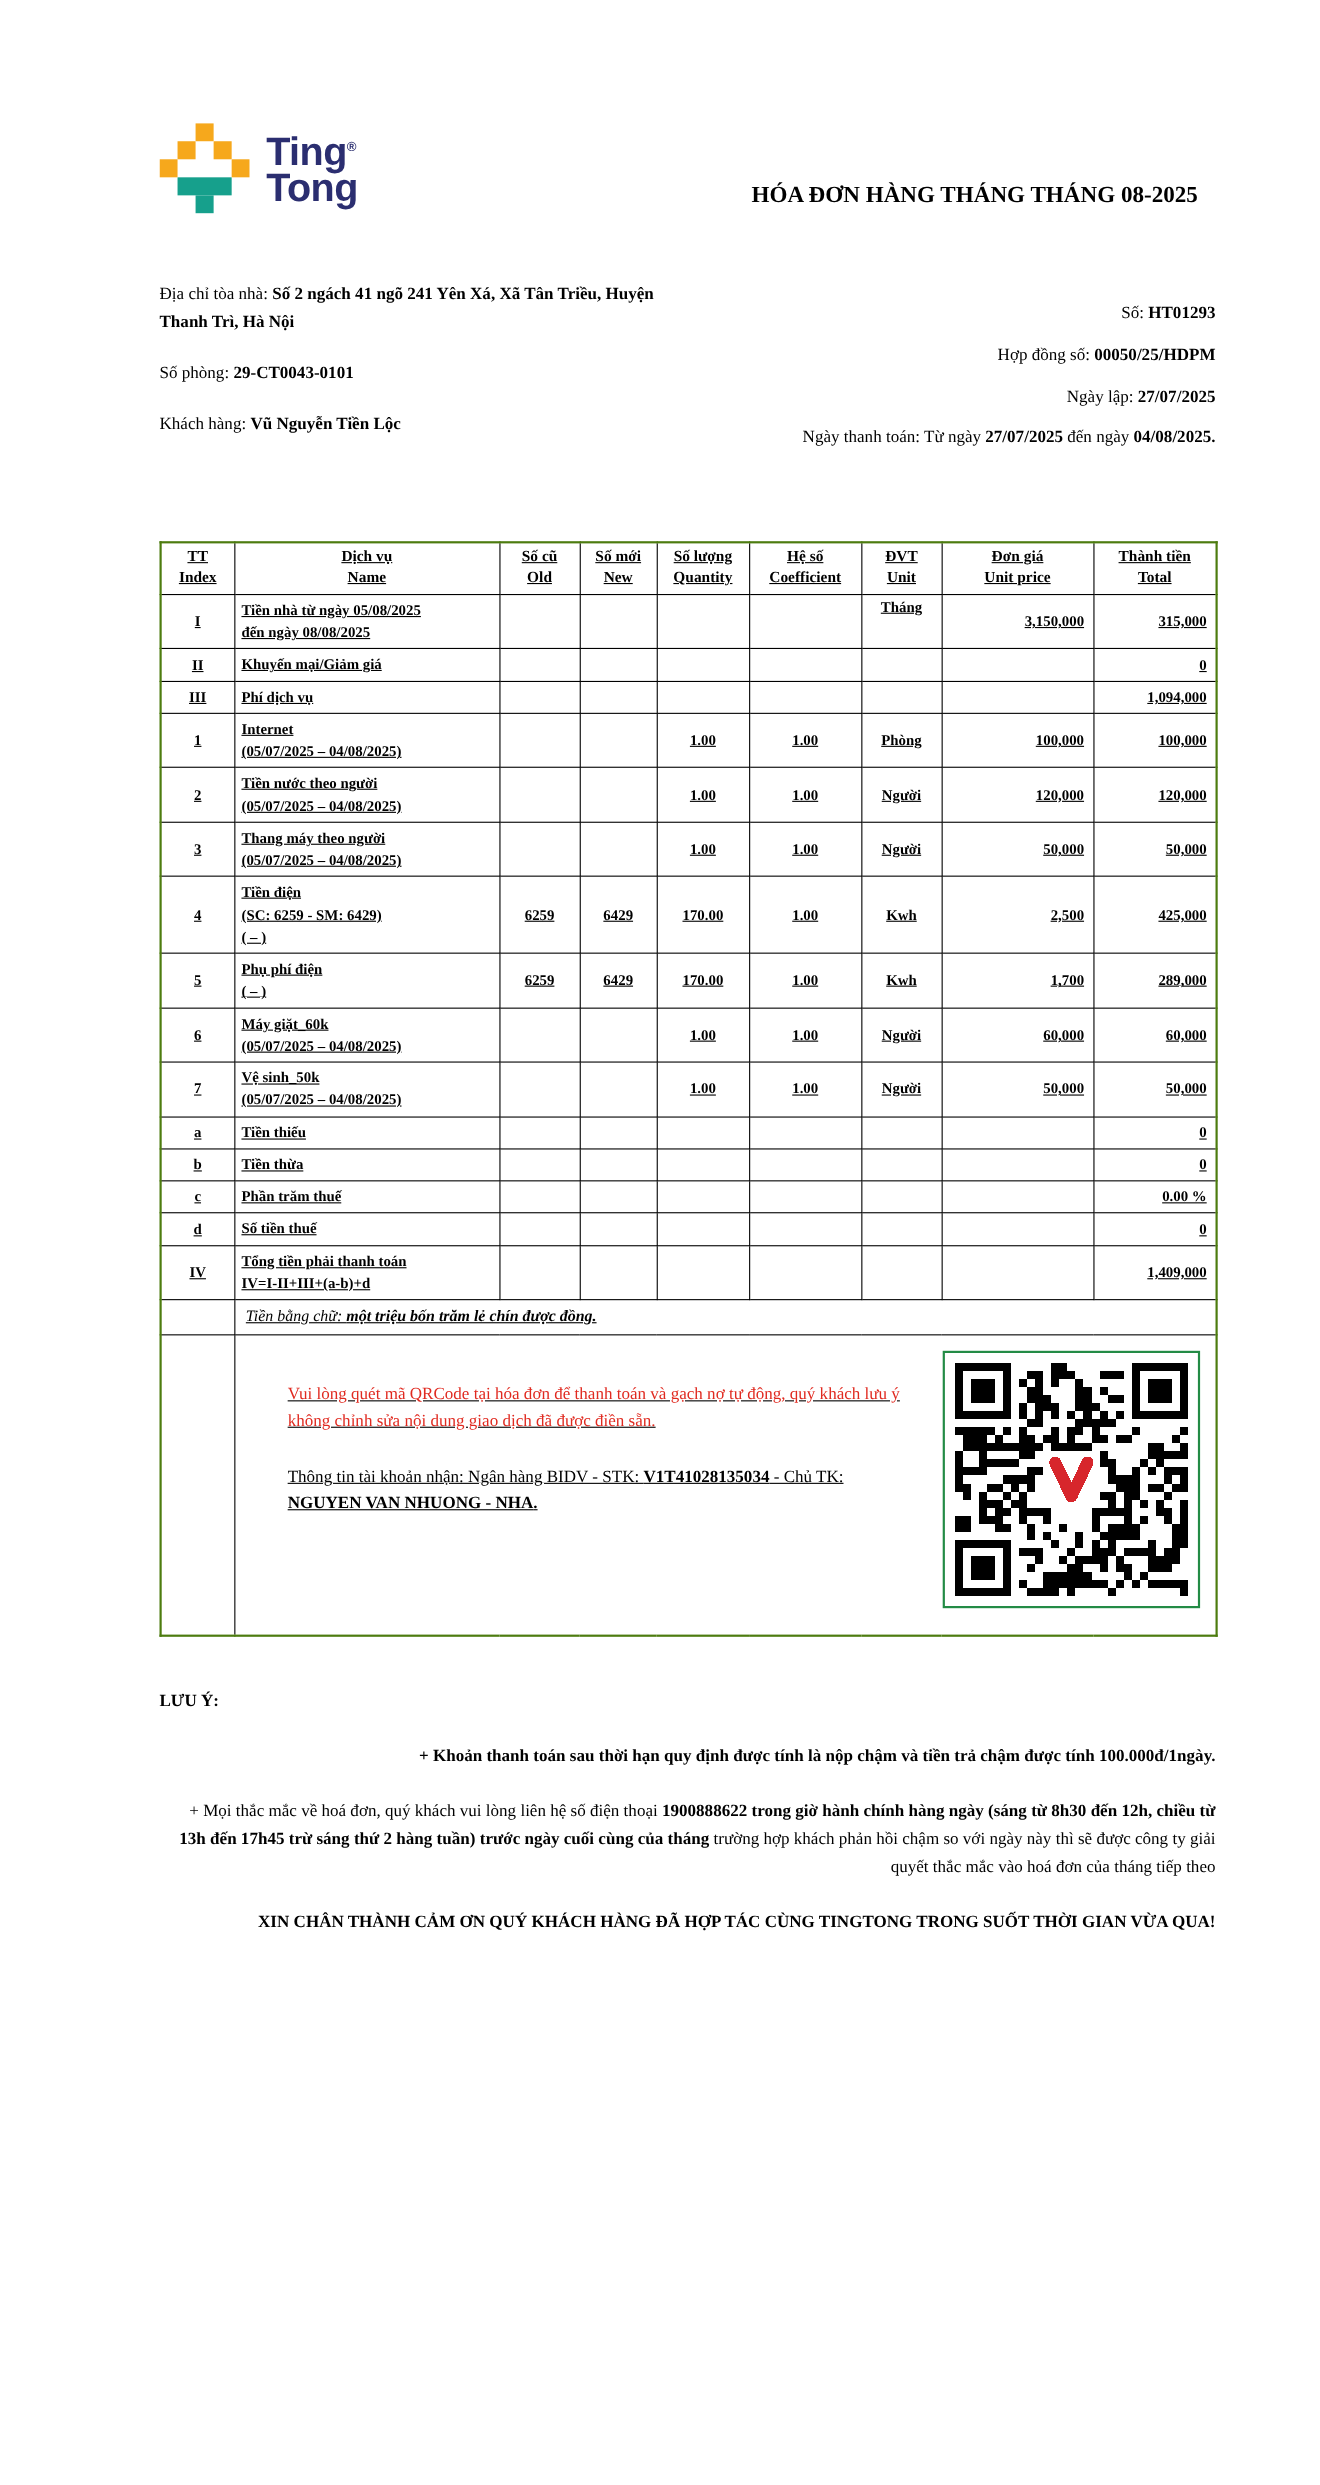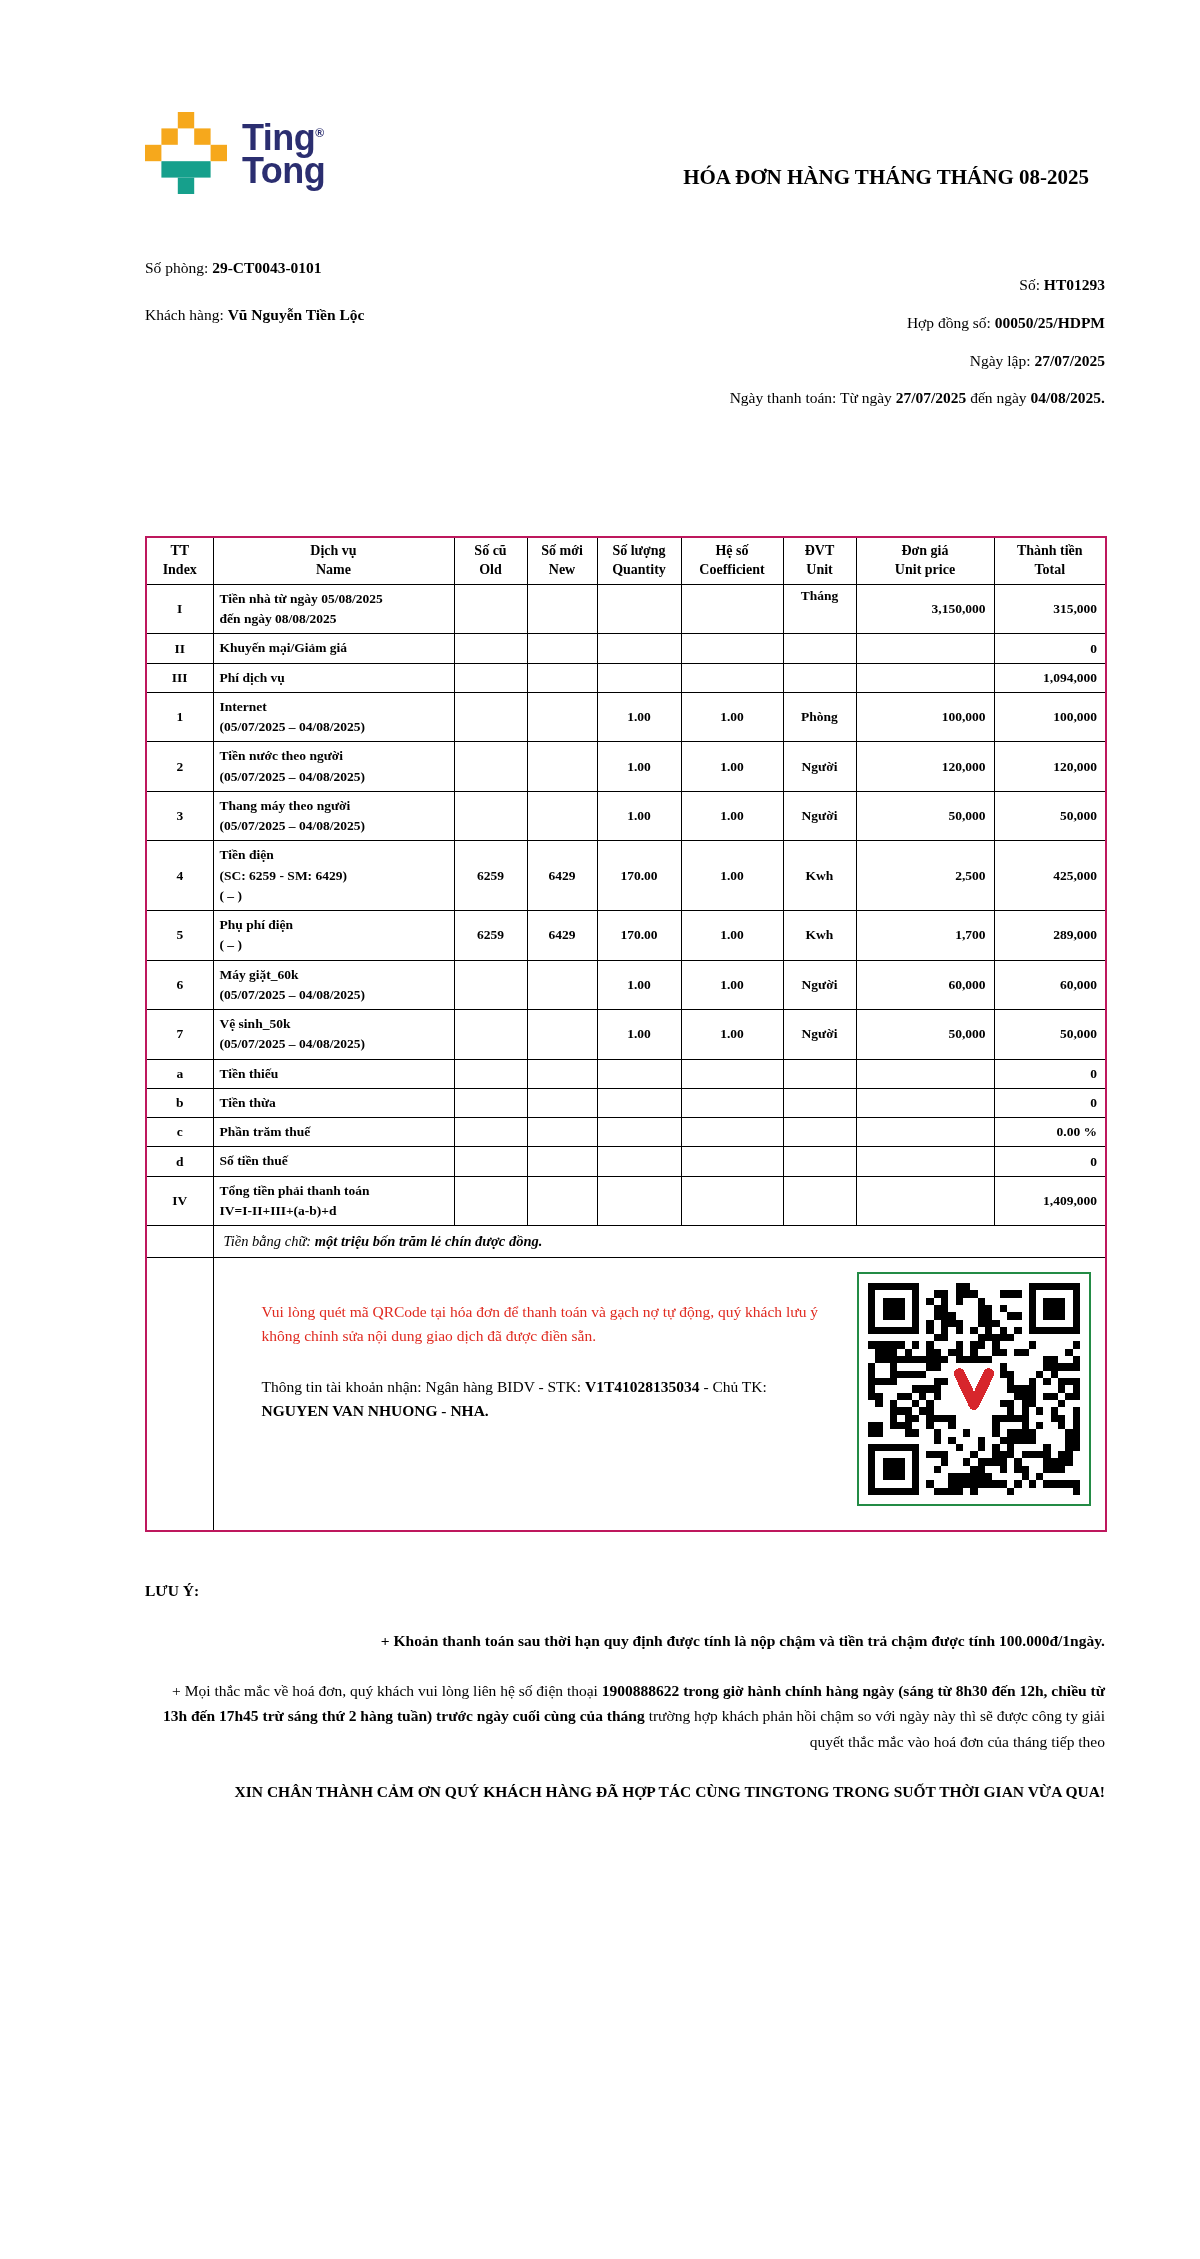--- a/index.html
+++ b/index.html
@@ -20,22 +20,22 @@
   
   .info{display:flex;justify-content:space-between;margin-top:62px;}
   .info-left{width:452px;font-size:15.5px;}
   .info-right{width:400px;font-size:15.5px;text-align:right;padding-top:17px;}
   .info-line{margin:0 0 22px;line-height:1.6;}
   .info-right .info-line{margin-bottom:13px;}
   .b{font-weight:bold;}
   .it{font-style:italic;}
 
   
-  table.inv{width:960px;border-collapse:collapse;border:2px solid #be185d;margin-top:112px;
-            font-size:13.5px;table-layout:fixed;}
+  table.inv{width:960px;border-collapse:collapse;border:2px solid #4d7c0f;margin-top:68px;
+            font-size:13.5px;table-layout:fixed;text-decoration:underline;}
   .inv th,.inv td{border:1px solid #000;vertical-align:middle;}
   .inv th{font-size:14px;font-weight:bold;line-height:1.35;padding:4px 2px;text-align:center;}
   .inv td{padding:3px 5px;}
   .inv td.name{font-weight:bold;text-align:left;padding:4px 4px 4px 6px;line-height:1.5;}
   .inv td.c{text-align:center;font-weight:bold;}
   .inv td.r{text-align:right;font-weight:bold;padding-right:8px;}
   .inv td.vt{vertical-align:top;}
   .inv td.words{font-size:14.5px;padding:7px 10px;font-weight:normal;}
   .inv td.qrcell{padding:0;}
 
@@ -71,20 +71,21 @@
         <div class="logo-text">
           <div><span>Ting</span><span class="reg">®</span></div>
           <div>Tong</div>
         </div>
       </div>
       <h1 class="title">HÓA ĐƠN HÀNG THÁNG THÁNG 08-2025</h1>
     </div>
 
     <div class="info">
       <div class="info-left" id="info-left">
+          <p class="info-line"><span>Địa chỉ tòa nhà: </span><span class="b">Số 2 ngách 41 ngõ 241 Yên Xá, Xã Tân Triều, Huyện Thanh Trì, Hà Nội</span></p>
           <p class="info-line"><span>Số phòng: </span><span class="b">29-CT0043-0101</span></p>
           <p class="info-line"><span>Khách hàng: </span><span class="b">Vũ Nguyễn Tiền Lộc</span></p>
         </div>
       <div class="info-right" id="info-right">
           <p class="info-line"><span>Số: </span><span class="b">HT01293</span></p>
           <p class="info-line"><span>Hợp đồng số: </span><span class="b">00050/25/HDPM</span></p>
           <p class="info-line"><span>Ngày lập: </span><span class="b">27/07/2025</span></p>
           <p class="info-line"><span>Ngày thanh toán: Từ ngày </span><span class="b">27/07/2025</span><span> đến ngày </span><span class="b">04/08/2025.</span></p>
         </div>
     </div>

